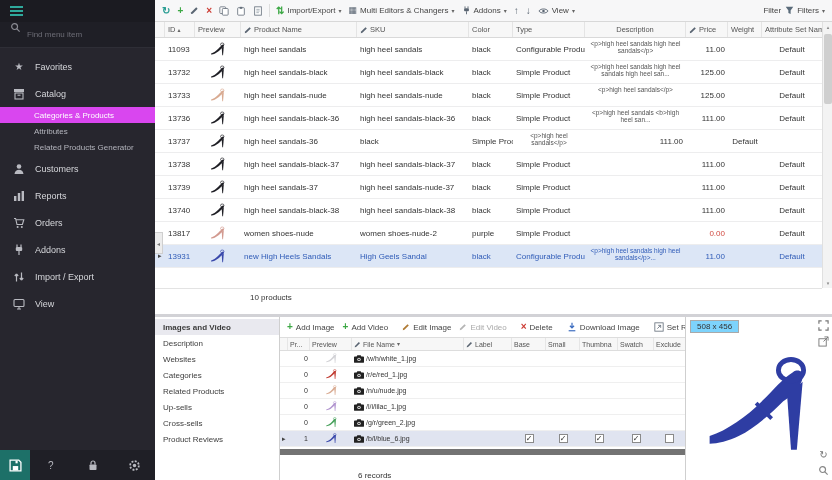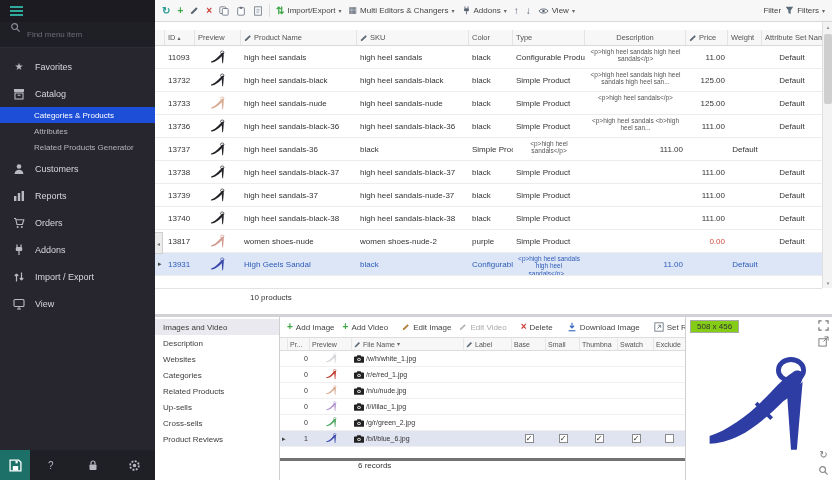--- a/index.html
+++ b/index.html
@@ -12,21 +12,21 @@
   .burger{display:flex;flex-direction:column;gap:2px;cursor:pointer}
   .burger i{display:block;width:13px;height:2px;background:#2fa99c}
   .side-search{height:26px;display:flex;gap:6px;padding-left:10px;background:#1f1f26;border-bottom:1px solid #2e2e36}
   .side-search input{background:transparent;border:0;outline:0;color:#9a9aa2;font-size:8px;width:110px}
   .side-search input::placeholder{color:#6d6d76}
   .menu{padding-top:5px}
   .mi{height:27px;display:flex;align-items:center;gap:9px;padding-left:12px;font-size:9px;cursor:pointer}
   .ic12{width:14px;display:flex;justify-content:center;align-items:center}
   .sideglyph{color:#b9bac1;font-size:10px;line-height:1}
   .sub{height:16px;display:flex;align-items:center;padding-left:34px;font-size:8px;color:#b4b5bd;cursor:pointer}
-  .sub.active{background:#1d4ed8;color:#fff}
+  .sub.active{background:#d946ef;color:#fff}
   .side-bottom{position:absolute;bottom:0;left:0;right:0;height:30px;display:flex;align-items:center;background:#1f1f26}
   .disk-btn{width:30px;height:30px;background:#1d7068;display:flex;align-items:center;justify-content:center;cursor:pointer}
   .sb-ic{flex:1;display:flex;justify-content:center;align-items:center;color:#b9bac1;font-size:10px;cursor:pointer}
   .collapse-handle{position:absolute;left:155px;top:232px;width:8px;height:22px;background:#ececec;border:1px solid #cfcfcf;border-left:0;z-index:6;font-size:6px;color:#777;display:flex;align-items:center;justify-content:center;cursor:pointer}
 
   
   .main{position:absolute;left:155px;top:0;right:0;height:480px;background:#fff}
   .toolbar{height:22px;background:#f7f7f8;border-bottom:1px solid #d8d8d8;display:flex;align-items:center;padding:0 4px;font-size:8px;color:#444;gap:1px;white-space:nowrap}
   .tbtn{display:flex;align-items:center;gap:3px;padding:2px 3px;border-radius:2px;cursor:pointer}
   .tbtn.dis{color:#a9a9a9}
@@ -34,21 +34,21 @@
   .g.caret{font-size:6px;color:#666}
   .teal{color:#2a9d93}
   .green{color:#3da845}
   .red{color:#cc3b33}
   .b{font-weight:bold}
   .sep{width:1px;height:13px;background:#ddd;margin:0 2px}
   .flex1{flex:1}
   .fselect{display:flex;align-items:center;justify-content:space-between;width:168px;height:15px;border:1px solid #b0b0b0;border-radius:2px;background:#fff;padding:0 4px;font-size:8px;color:#333;cursor:pointer;margin:0 3px}
 
   
-  .grid{position:absolute;top:30px;left:0;right:10px}
+  .grid{position:absolute;top:22px;left:0;right:10px}
   .ghead,.grow{display:grid;grid-template-columns:10px 30px 46px 116px 112px 44px 72px 101px 42px 34px 1fr}
   .ghead{height:16px;background:#f7f7f7;border-bottom:1px solid #d9d9d9}
   .hc{display:flex;align-items:center;gap:2px;padding:0 3px;font-size:7.5px;color:#555;border-right:1px solid #e4e4e4;overflow:hidden;white-space:nowrap}
   .grow{height:23px;border-bottom:1px solid #ededee;background:#fff;cursor:pointer}
   .grow .c{display:flex;align-items:center;padding:0 3px;font-size:8px;color:#333;overflow:hidden;white-space:nowrap}
   .c.prev{justify-content:center}
   .c.desc{display:block;font-size:6.5px;color:#555;text-align:center;padding-top:2px;white-space:normal;line-height:1.15}
   .c.price{justify-content:flex-end}
   .c.attr,.c.weight{justify-content:center}
   .c.price.red{color:#d14b42}
@@ -61,42 +61,42 @@
   .vscroll{position:absolute;top:22px;right:0;width:10px;height:266px;background:#f3f3f3;border-left:1px solid #e0e0e0}
   .vs-arrow{position:absolute;left:0;width:10px;height:10px;font-size:5px;color:#888;display:flex;align-items:center;justify-content:center;cursor:pointer}
   .vs-thumb{position:absolute;left:1px;top:12px;width:8px;height:70px;background:#cfcfcf;border-radius:2px;cursor:pointer}
 
   .pstatus{position:absolute;top:288px;left:0;right:10px;height:18px;border-top:1px solid #e3e3e3;display:flex;align-items:center;padding-left:95px;font-size:8px;color:#333;background:#fff}
 
   
   .bottom{position:absolute;top:314px;left:0;right:0;bottom:0;border-top:3px solid #d2d2d6;display:flex;background:#fff}
   .tabs{width:125px;border-right:1px solid #cfcfcf;padding-top:2px}
   .tab{height:16px;display:flex;align-items:center;padding-left:8px;font-size:8px;color:#3c3c3c;cursor:pointer}
-  .tab.active{background:#e9e9ef;font-weight:normal}
+  .tab.active{background:#e9e9ef;font-weight:bold}
   .bmid{flex:1;display:flex;flex-direction:column;min-width:0}
   .btoolbar{height:21px;border-bottom:1px solid #ddd;display:flex;align-items:center;padding:0 4px;gap:2px;font-size:8px;color:#444;white-space:nowrap}
   .igrid-wrap{flex:1;position:relative;overflow:hidden}
   .ihead,.irow{display:grid;grid-template-columns:8px 22px 42px 112px 48px 34px 34px 38px 36px 1fr}
   .ihead{height:13px;background:#f7f7f7;border-bottom:1px solid #ddd}
   .ihc{font-size:7px;color:#555;display:flex;align-items:center;gap:2px;padding:0 2px;border-right:1px solid #e6e6e6;overflow:hidden;white-space:nowrap}
   .irow{height:16px;border-bottom:1px solid #efefef;cursor:pointer}
   .ic{display:flex;align-items:center;padding:0 2px;font-size:7px;color:#333;overflow:hidden;white-space:nowrap}
   .ic.pr{justify-content:flex-end}
   .ic.prev{justify-content:center}
   .ic.ck{justify-content:center}
   .irow.selected{background:#e0e4f0}
-  .rstatus{height:22px;display:flex;align-items:flex-start;padding-left:78px;font-size:8px;color:#333;border-top:3px solid #737373}
+  .rstatus{height:31px;display:flex;align-items:flex-end;padding-left:78px;font-size:8px;color:#333;border-top:6px solid #737373}
   .cb{display:none;width:9px;height:9px;border:1px solid #8a8a8a;background:#fff;line-height:8px;font-size:8px;text-align:center;color:#333}
   .cb.on,.cb.off{display:inline-block}
   .cb.on::after{content:"✓"}
   .cam{width:10px;height:8px;margin-right:2px;flex:none}
 
   
   .preview{width:147px;border-left:1px solid #cfcfcf;position:relative;background:#fff}
-  .size-box{position:absolute;top:3px;left:4px;border:1px solid #a9a9a9;background:#84cc16;font-size:8px;color:#333;padding:1px 6px}
+  .size-box{position:absolute;top:3px;left:4px;border:1px solid #a9a9a9;background:#7dd3fc;font-size:8px;color:#333;padding:1px 6px}
   .pv-ic{width:13px;height:13px;display:flex;align-items:center;justify-content:center;cursor:pointer;color:#777;font-size:10px}
   .pv-tr{position:absolute;top:2px;right:2px;display:flex;flex-direction:column;gap:3px}
   .pv-br{position:absolute;bottom:3px;right:2px;display:flex;flex-direction:column;gap:3px;align-items:center}
   .shoe-big{position:absolute;left:12px;top:28px}
   .shoe-big svg{width:124px;height:124px}
 
   .psvg{width:8px;height:8px;fill:#5a6572;flex:none}
   .psvg.orange{fill:#b07a33}
   .psvg.gray{fill:#b5b5b5}
   .isvg{flex:none}
@@ -578,20 +578,21 @@
         <div class="c">13931</div>
         <div class="c prev">
           <span class="shoe" style="color: rgb(58, 73, 171);">
             <svg viewBox="0 0 64 64">
               <path fill="currentColor" d="M6 47c9-3 19-10 27-18 6-6 11-12 16-15 3-2 6 0 5 3-1 4-4 8-7 10l-3 2c-7 7-15 14-23 18-5 2.5-11 4-15 4z"></path>
               <path fill="currentColor" d="M46 26l2 28h3l3-35z"></path>
               <ellipse cx="48" cy="13" rx="6.5" ry="5.5" fill="none" stroke="currentColor" stroke-width="2.5"></ellipse>
             </svg>
           </span>
         </div>
+        <div class="c">new High Heels Sandals</div>
         <div class="c">High Geels Sandal</div>
         <div class="c">black</div>
         <div class="c">Configurable Product</div>
         <div class="c desc">&lt;p&gt;high heel sandals high heel sandals&lt;/p&gt;...</div>
         <div class="c price">11.00</div>
         <div class="c weight"></div>
         <div class="c attr">Default</div>
       </div>
 
   </div>

